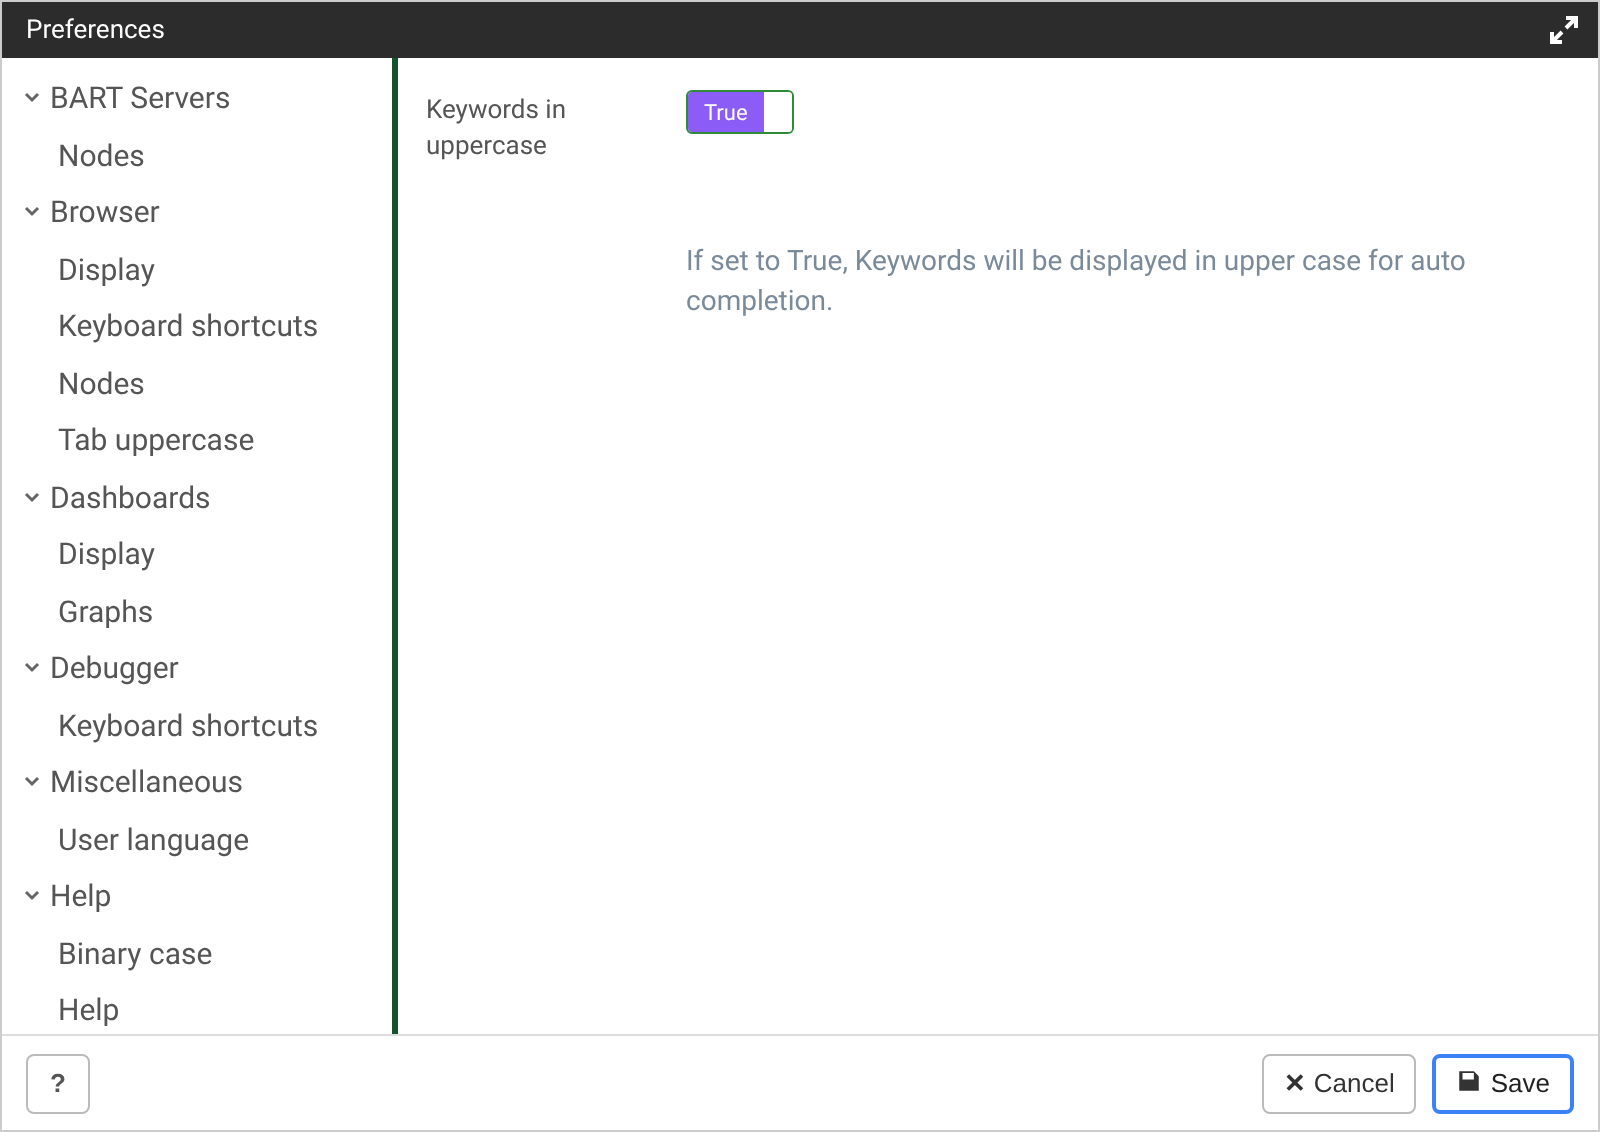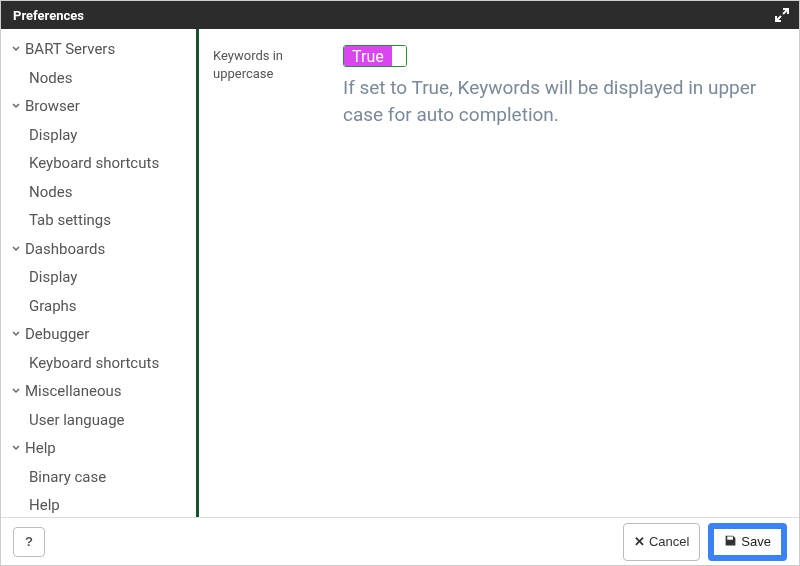--- a/index.html
+++ b/index.html
@@ -16,21 +16,21 @@
     }
     .titlebar {
       background: #2c2c2c;
       color: #fff;
       height: 28px;
       display: flex;
       align-items: center;
       justify-content: space-between;
       padding: 0 8px 0 12px;
       font-size: 13px;
-      font-weight: 700;
+      font-weight: 400;
     }
     .titlebar .expand-icon {
       width: 18px;
       height: 18px;
       display: flex;
       align-items: center;
       justify-content: center;
       cursor: pointer;
     }
     .main-area {
@@ -99,35 +99,36 @@
     }
     .toggle {
       display: inline-flex;
       border: 1px solid #2f8a3a;
       border-radius: 3px;
       overflow: hidden;
       height: 22px;
       cursor: pointer;
     }
     .toggle-true {
-      background: #d946ef;
+      background: #8b5cf6;
       color: #fff;
-      font-size: 16px;
+      font-size: 11px;
       padding: 0 8px;
       display: flex;
       align-items: center;
     }
     .toggle-handle {
       background: #fff;
       width: 14px;
     }
     .setting-desc {
       color: #7a8a99;
-      font-size: 19px;
+      font-size: 14px;
       line-height: 1.4;
+      margin-top: 47px;
     }
     .footer {
       position: absolute;
       bottom: 0; left: 0; right: 0;
       height: 48px;
       border-top: 1px solid #ddd;
       display: flex;
       align-items: center;
       justify-content: space-between;
       padding: 0 12px;
@@ -146,21 +147,21 @@
       color: #333;
     }
     .btn.help {
       width: 32px;
       height: 30px;
       justify-content: center;
       font-weight: 700;
       color: #555;
     }
     .btn.save {
-      border: 6px solid #3b82f6;
+      border: 2px solid #3b82f6;
       color: #222;
       text-align: center;
     }
     .footer-right {
       display: flex;
       gap: 8px;
     }
     .x-icon { font-weight: 700; }
   </style>
 </head>
@@ -195,21 +196,21 @@
         <span class="chevron">
           <svg width="8" height="8" viewBox="0 0 8 8">
               <path d="M1 2l3 3 3-3" stroke="#666" stroke-width="1.5" fill="none"></path>
             </svg>
         </span>
         <span>Browser</span>
       </div>
       <div class="tree-item"><span>Display</span></div>
       <div class="tree-item"><span>Keyboard shortcuts</span></div>
       <div class="tree-item"><span>Nodes</span></div>
-      <div class="tree-item"><span>Tab settings</span></div>
+      <div class="tree-item"><span>Tab uppercase</span></div>
     </div>
 
     <div class="tree-section">
       <div class="tree-header">
         <span class="chevron">
           <svg width="8" height="8" viewBox="0 0 8 8">
               <path d="M1 2l3 3 3-3" stroke="#666" stroke-width="1.5" fill="none"></path>
             </svg>
         </span>
         <span>Dashboards</span>

